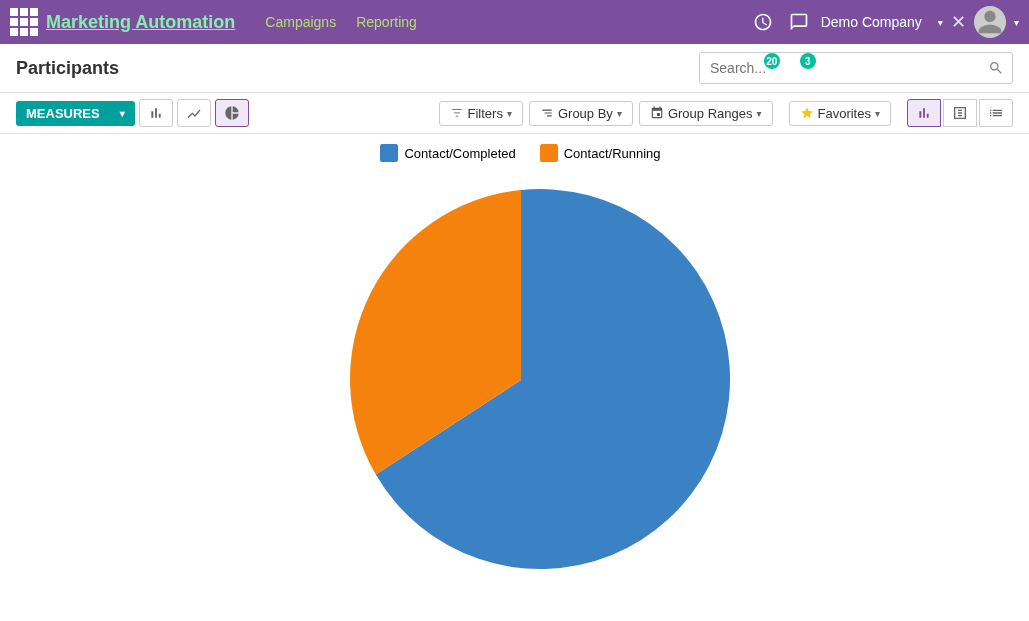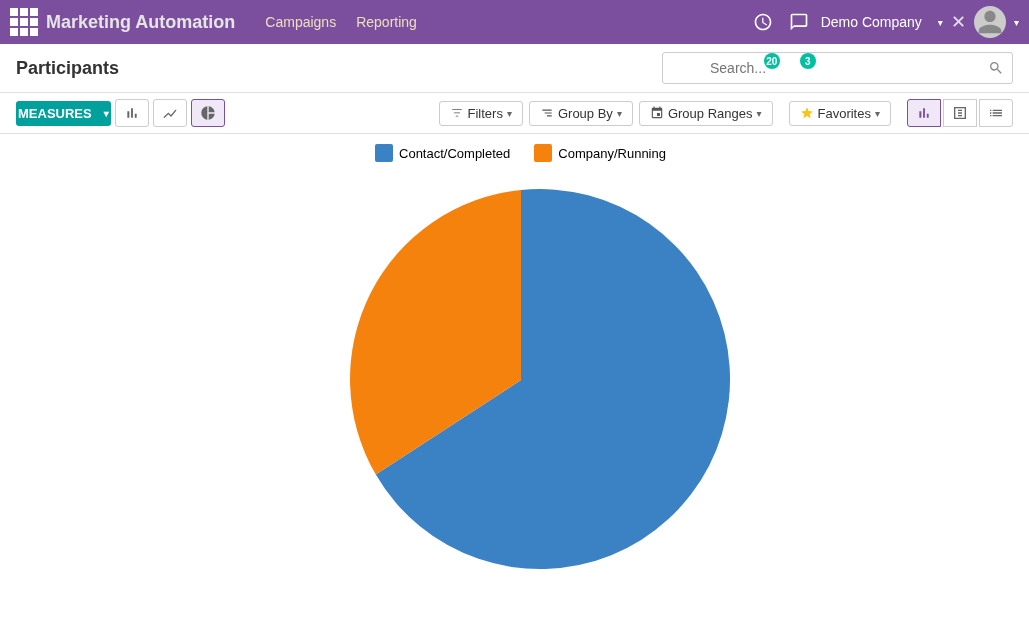--- a/index.html
+++ b/index.html
@@ -9,30 +9,30 @@
     .topbar {
       background: #7B4F9E;
       color: #fff;
       height: 44px;
       display: flex;
       align-items: center;
       padding: 0 10px;
       gap: 10px;
     }
     .topbar-logo {
-      display: flex; align-items: center; gap: 8px; font-size: 18px; font-weight: bold; color: #e5e5e5;
+      display: flex; align-items: center; gap: 8px; font-size: 18px; font-weight: bold; color: #86efac; text-decoration: underline;
     }
     .topbar-logo-icon {
       display: grid; grid-template-columns: repeat(3,8px); gap: 2px;
     }
     .topbar-logo-icon span {
       width: 8px; height: 8px; background: #fff; display: block;
     }
     .topbar-nav { display: flex; gap: 20px; margin-left: 20px; }
-    .topbar-nav a { color: #fef9c3; text-decoration: none; font-size: 14px; opacity: 0.85; }
+    .topbar-nav a { color: #bef264; text-decoration: none; font-size: 14px; opacity: 0.85; }
     .topbar-spacer { flex: 1; }
     .topbar-icons { display: flex; align-items: center; gap: 8px; }
     .badge-icon {
       position: relative; display: inline-flex; align-items: center; justify-content: center;
       width: 28px; height: 28px; border-radius: 50%; cursor: pointer;
     }
     .badge-icon .badge {
       position: absolute; top: -3px; right: -3px;
       background: #00C0A0; color: #fff; font-size: 10px; font-weight: bold;
       border-radius: 50%; width: 16px; height: 16px;
@@ -60,42 +60,41 @@
       border-bottom: 1px solid #e0e0e0;
     }
     .toolbar-left { display: flex; align-items: center; gap: 8px; }
     .page-title { font-size: 18px; font-weight: 600; color: #333; }
 
     .toolbar-right { display: flex; align-items: center; gap: 6px; }
     .search-box {
       display: flex; align-items: center;
       border: 1px solid #ccc; border-radius: 3px; overflow: hidden;
       height: 32px;
-      padding-left: 37px;
     }
     .search-box input {
       border: none; outline: none; padding: 0 10px; font-size: 14px; width: 280px; height: 100%;
     }
     .search-box button {
       background: none; border: none; padding: 0 8px; cursor: pointer; height: 100%;
       display: flex; align-items: center;
     }
     .search-box button svg { width: 16px; height: 16px; fill: #888; }
 
     
     .controls-bar {
       padding: 6px 16px;
       display: flex; align-items: center; justify-content: space-between;
       border-bottom: 1px solid #e0e0e0;
     }
     .controls-left { display: flex; align-items: center; gap: 4px; }
     .measures-btn {
       background: #00A09D; color: #fff; border: none; border-radius: 3px;
-      padding: 5px 2px; font-size: 13px; font-weight: bold; cursor: pointer;
-      display: flex; align-items: center; gap: 12px;
+      padding: 5px 10px; font-size: 13px; font-weight: bold; cursor: pointer;
+      display: flex; align-items: center; gap: 20px;
     }
     .measures-btn .arrow { font-size: 10px; }
     .chart-type-btn {
       background: #fff; border: 1px solid #ccc; border-radius: 3px;
       padding: 5px 8px; cursor: pointer; display: flex; align-items: center;
     }
     .chart-type-btn svg { width: 16px; height: 16px; fill: #666; }
     .chart-type-btn.active { border-color: #7B4F9E; background: #f0e8f7; }
 
     .controls-right { display: flex; align-items: center; gap: 16px; }
@@ -294,21 +293,21 @@
   </div>
 
   <div class="chart-area">
     <div class="legend">
       <div class="legend-item">
         <div class="legend-color" style="background:#3B82C4;"></div>
         <span>Contact/Completed</span>
       </div>
       <div class="legend-item">
         <div class="legend-color" style="background:#F5820D;"></div>
-        <span>Company/Running</span>
+        <span>Contact/Running</span>
       </div>
     </div>
 
     <div class="pie-container">
       <svg width="420" height="420" viewBox="0 0 420 420">
 
         <path d="M 210 210 L 210 20 A 190 190 0 1 1 64.8 304.6 Z" fill="#3B82C4"></path>
 
         <path d="M 210 210 L 64.8 304.6 A 190 190 0 0 1 210 20 Z" fill="#F5820D"></path>
       </svg>

